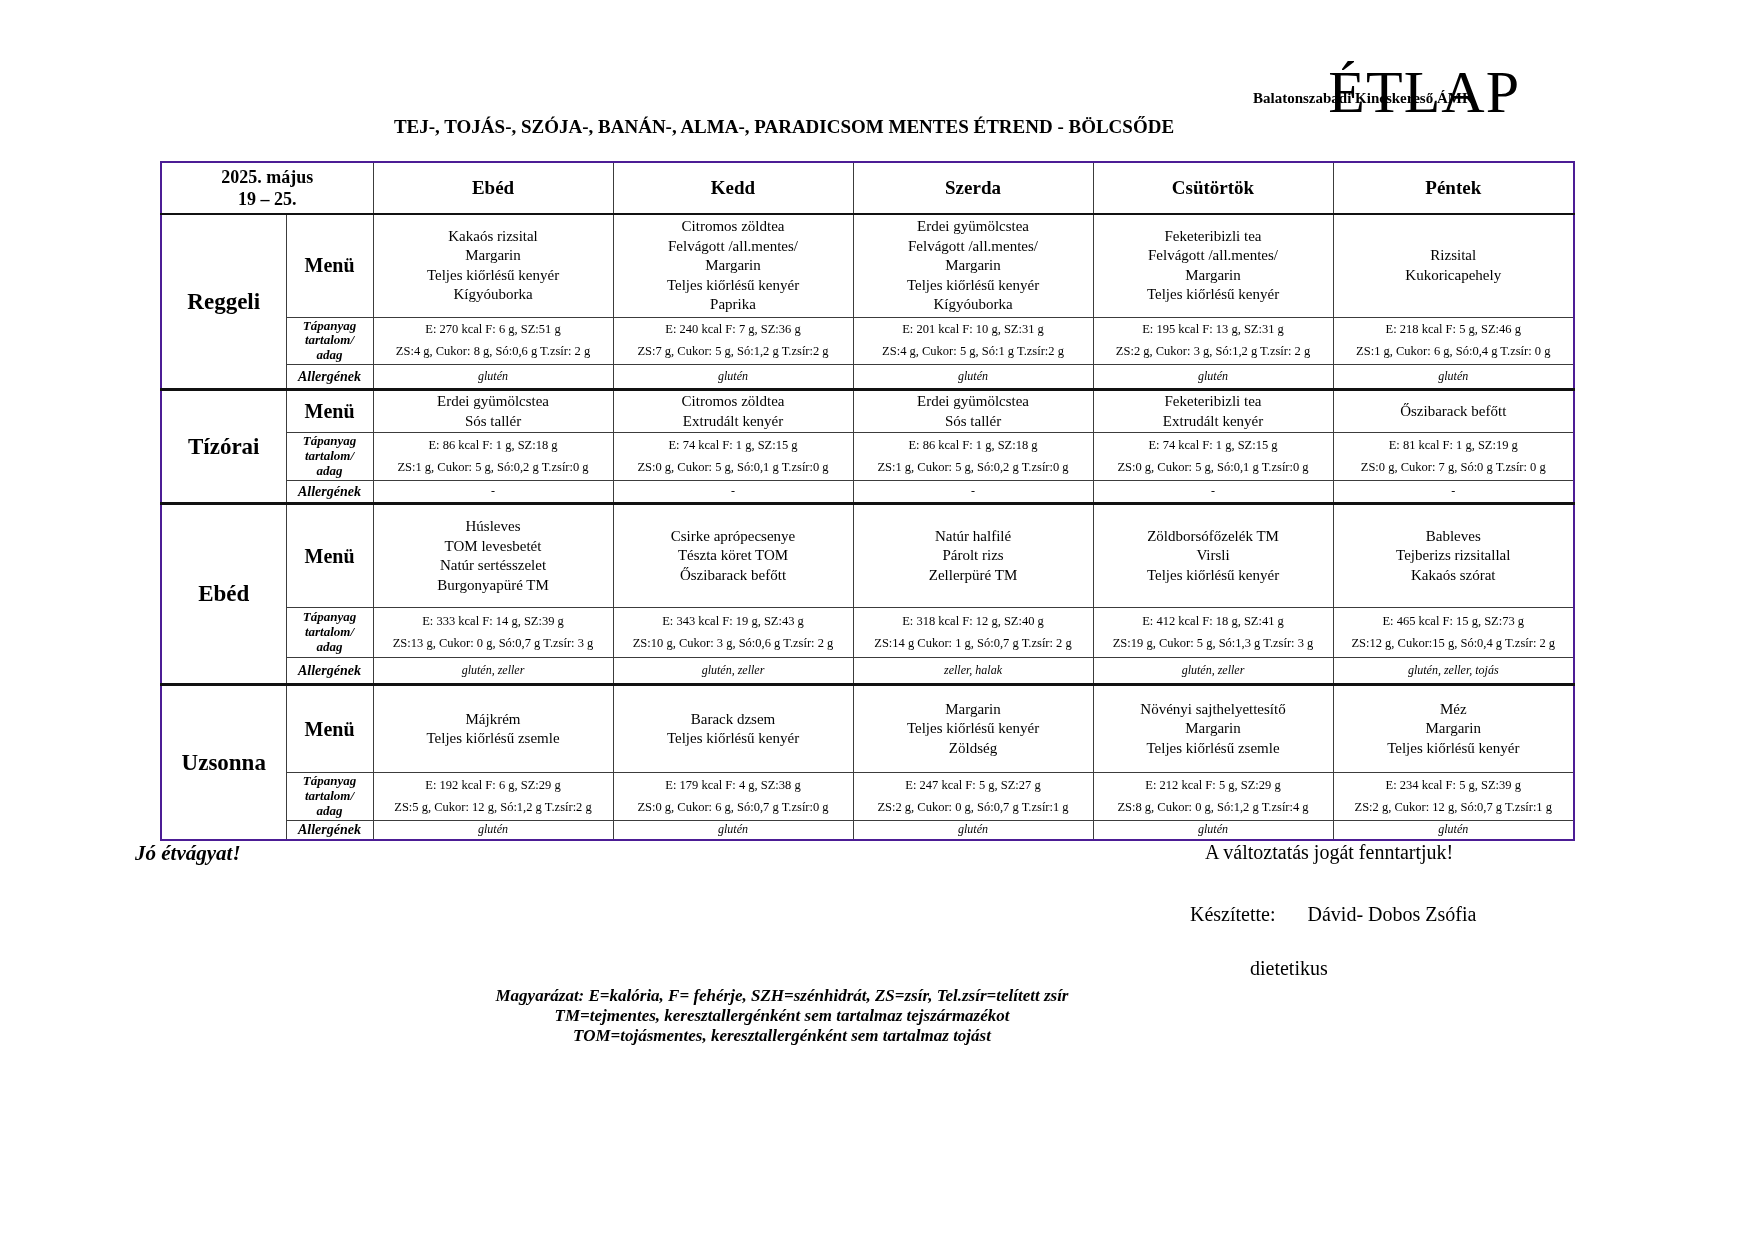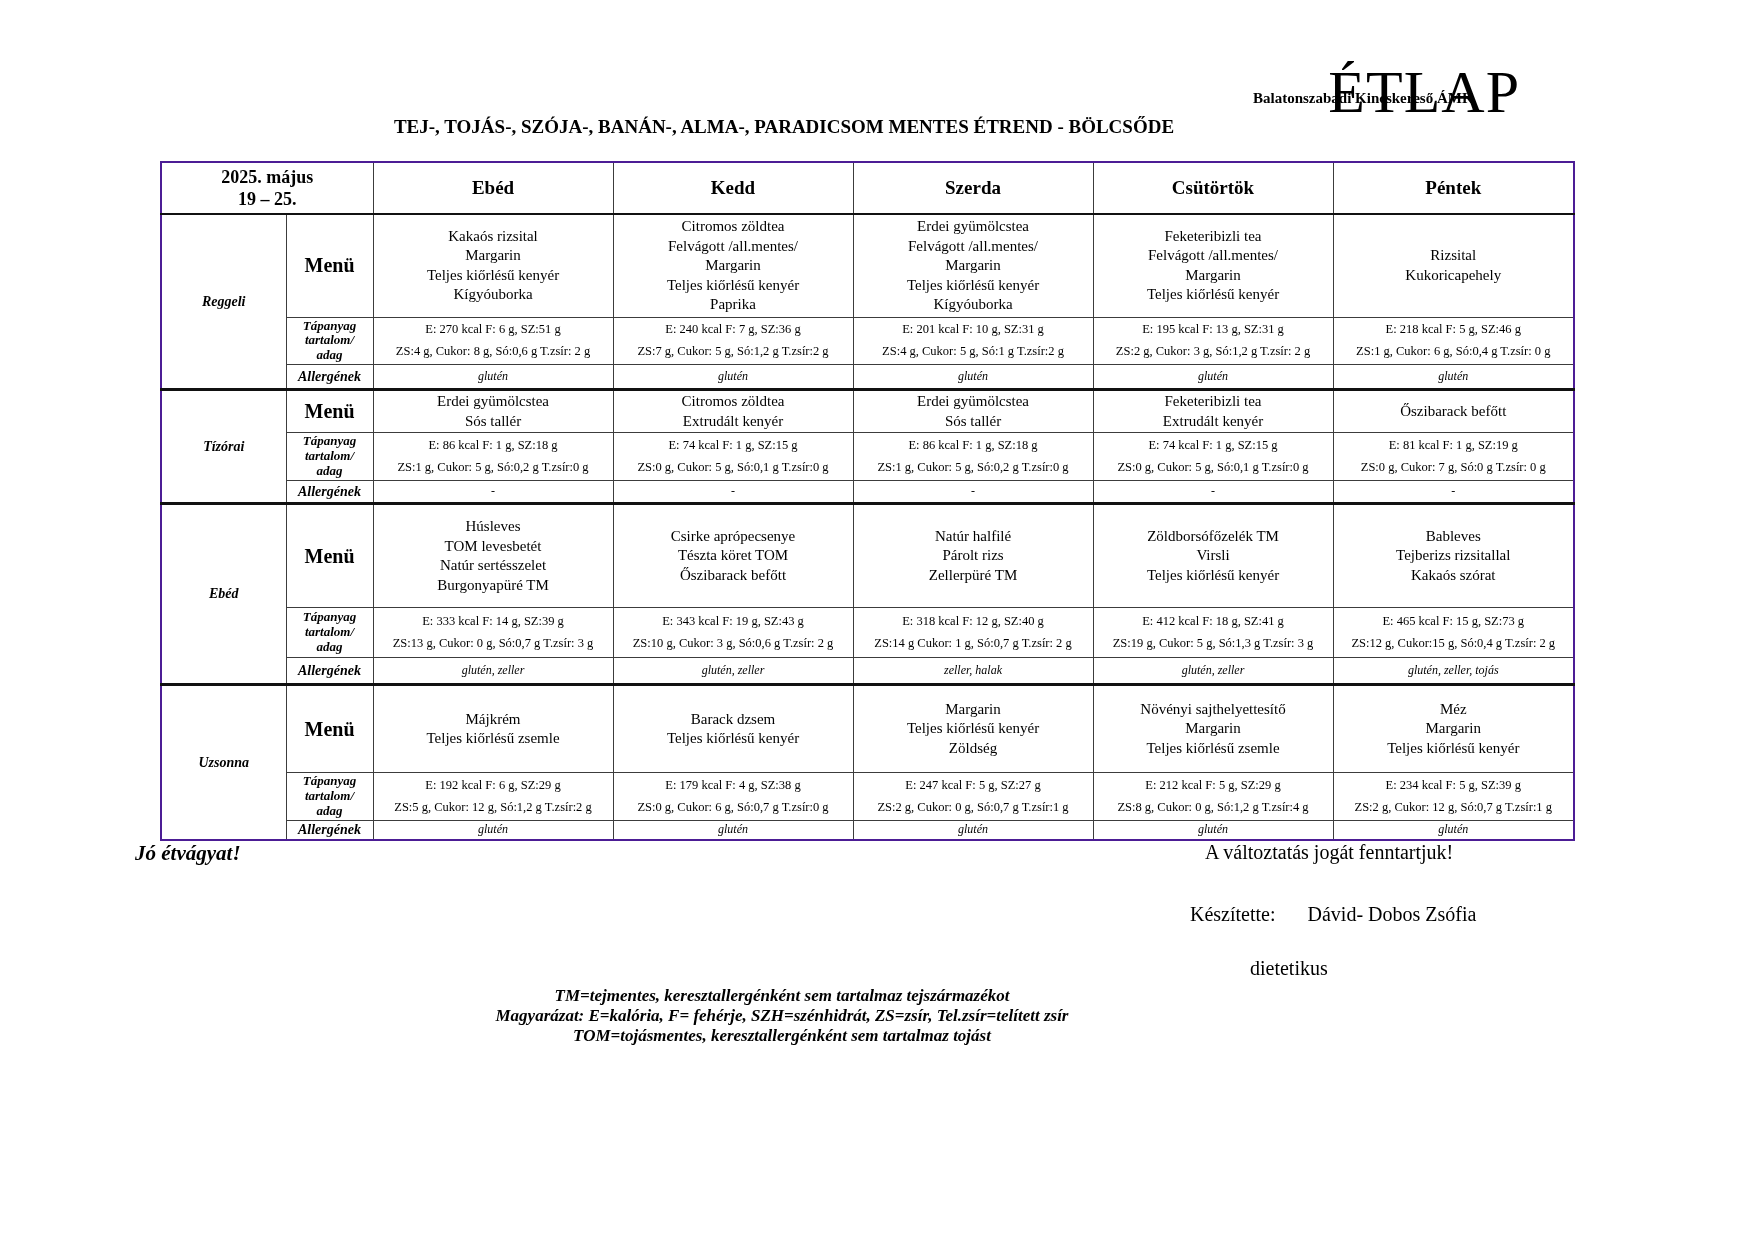--- a/index.html
+++ b/index.html
@@ -32,21 +32,21 @@
   }
   table.menu-table td,table.menu-table th{
     border:1px solid #3c3c3c;text-align:center;vertical-align:middle;
     padding:1px 4px;overflow:hidden;
   }
   tr.header-row th{border-bottom:2px solid #111;}
   tr.sec-start td{border-top:3px solid #111;}
 
   .date-cell{font-size:18px;font-weight:bold;line-height:1.25;}
   .day-cell{font-size:19px;font-weight:bold;}
-  .meal-cell{font-size:14px;font-weight:bold;font-style:italic;}
+  .meal-cell{font-size:23px;font-weight:bold;}
   .menu-label{font-size:20px;font-weight:bold;}
   .nutri-label{font-size:13px;font-weight:bold;font-style:italic;line-height:1.15;}
   .allerg-label{font-size:14px;font-weight:bold;font-style:italic;}
   .menu-cell{font-size:15px;line-height:1.3;}
   .nutri-cell{font-size:12.5px;line-height:1.75;}
   .allerg-cell{font-size:12px;font-style:italic;}
 
   
   tr.h-head{height:52px;}
   tr.h-menu-1{height:103px;} tr.h-nut-1{height:46px;} tr.h-all-1{height:25px;}
@@ -275,16 +275,16 @@
 </tbody>
   </table>
 
 <div class="bon-appetit">Jó étvágyat!</div>
 <div class="rights">A változtatás jogát fenntartjuk!</div>
 <div class="prepared">
   <span>Készítette:</span><span class="name">Dávid- Dobos Zsófia</span>
 </div>
 <div class="dietitian">dietetikus</div>
 <div class="legend">
+  <div>Magyarázat: E=kalória, F= fehérje, SZH=szénhidrát, ZS=zsír, Tel.zsír=telített zsír</div>
   <div>TM=tejmentes, keresztallergénként sem tartalmaz tejszármazékot</div>
-  <div>Magyarázat: E=kalória, F= fehérje, SZH=szénhidrát, ZS=zsír, Tel.zsír=telített zsír</div>
   <div>TOM=tojásmentes, keresztallergénként sem tartalmaz tojást</div>
 </div>
 
 </body></html>

